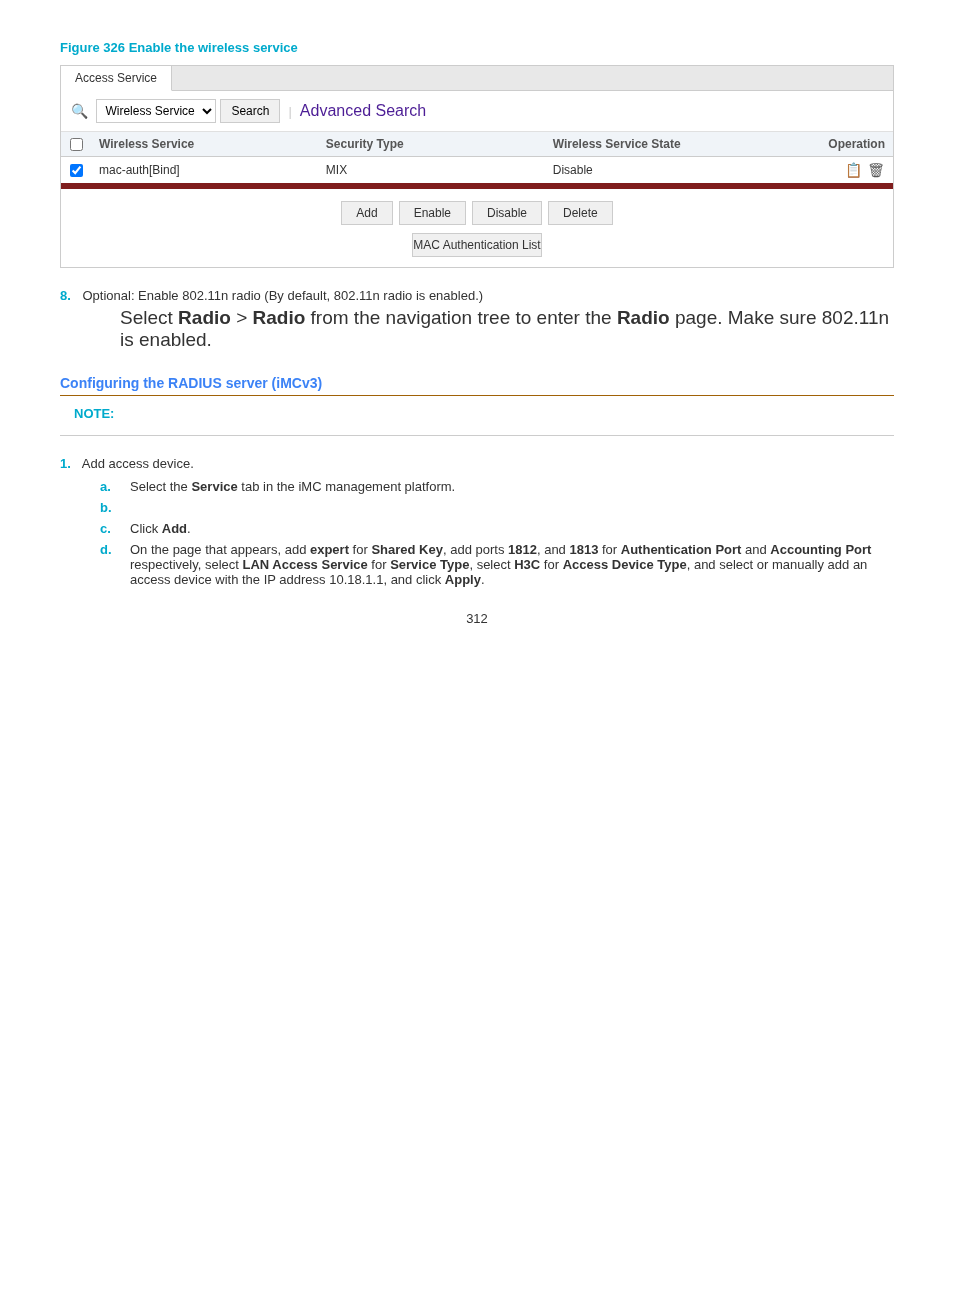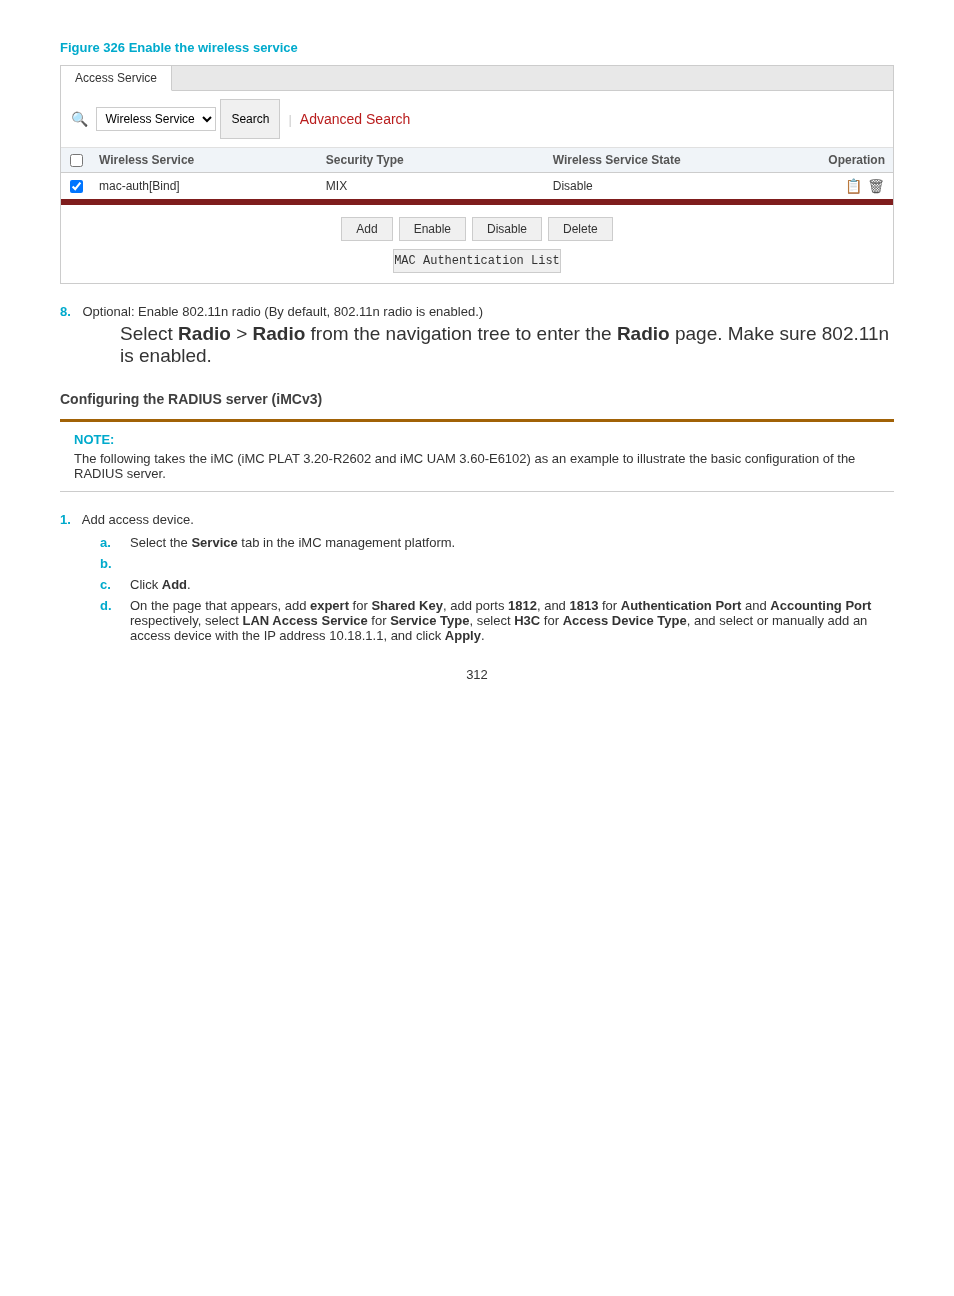--- a/index.html
+++ b/index.html
@@ -69,31 +69,31 @@
       background: #fff;
       height: 24px;
     }
 
     .search-btn {
       border: 1px solid #ccc;
       background: #f0f0f0;
       padding: 3px 10px;
       font-size: 12px;
       cursor: pointer;
-      height: 40px;
+      height: 24px;
     }
 
     .divider-v {
       color: #ccc;
       margin: 0 4px;
     }
 
     .advanced-search-link {
-      color: #b91c1c;
-      font-size: 14px;
+      color: #4c1d95;
+      font-size: 16px;
       cursor: pointer;
       text-decoration: none;
     }
 
     .table-area {
       width: 100%;
     }
 
     .table-header {
       display: flex;
@@ -163,21 +163,20 @@
       padding-bottom: 10px;
     }
 
     .mac-auth-btn {
       border: 1px solid #ccc;
       background: #f0f0f0;
       padding: 4px 0;
       font-size: 12px;
       cursor: pointer;
       color: #333;
-      font-family: Liberation Mono, monospace;
     }
 
     .op-icons {
       display: flex;
       gap: 4px;
       justify-content: flex-end;
       align-items: center;
     }
 
     .op-icon {
@@ -196,29 +195,29 @@
       font-weight: bold;
       margin-right: 8px;
     }
 
     .step-content {
       display: inline;
       font-size: 13px;
     }
 
     .section-heading {
-      color: #404040;
+      color: #3b82f6;
       font-size: 14px;
       font-weight: bold;
       margin-top: 24px;
-      margin-bottom: 12px;
+      margin-bottom: 4px;
     }
 
     .note-box {
-      border-top: 3px solid #a16207;
+      border-top: 1px solid #a16207;
       border-bottom: 1px solid #ccc;
       padding: 10px 14px;
       margin-bottom: 16px;
     }
 
     .note-label {
       color: #00aacc;
       font-weight: bold;
       font-size: 13px;
       margin-bottom: 4px;
@@ -326,21 +325,20 @@
   <span class="step-content">Optional: Enable 802.11n radio (By default, 802.11n radio is enabled.)</span>
   <div class="indent-para">
     Select <b>Radio</b> &gt; <b>Radio</b> from the navigation tree to enter the <b>Radio</b> page. Make sure 802.11n is enabled.
   </div>
 </div>
 
 <div class="section-heading">Configuring the RADIUS server (iMCv3)</div>
 
 <div class="note-box">
   <div class="note-label">NOTE:</div>
-  <div class="note-text">The following takes the iMC (iMC PLAT 3.20-R2602 and iMC UAM 3.60-E6102) as an example to illustrate the basic configuration of the RADIUS server.</div>
 </div>
 
 <div class="section-step">
   <span class="step-num">1.</span>
   <span class="step-content">Add access device.</span>
 
   <div class="sub-steps">
 
     <div class="sub-step">
       <span class="sub-step-label">a.</span>

